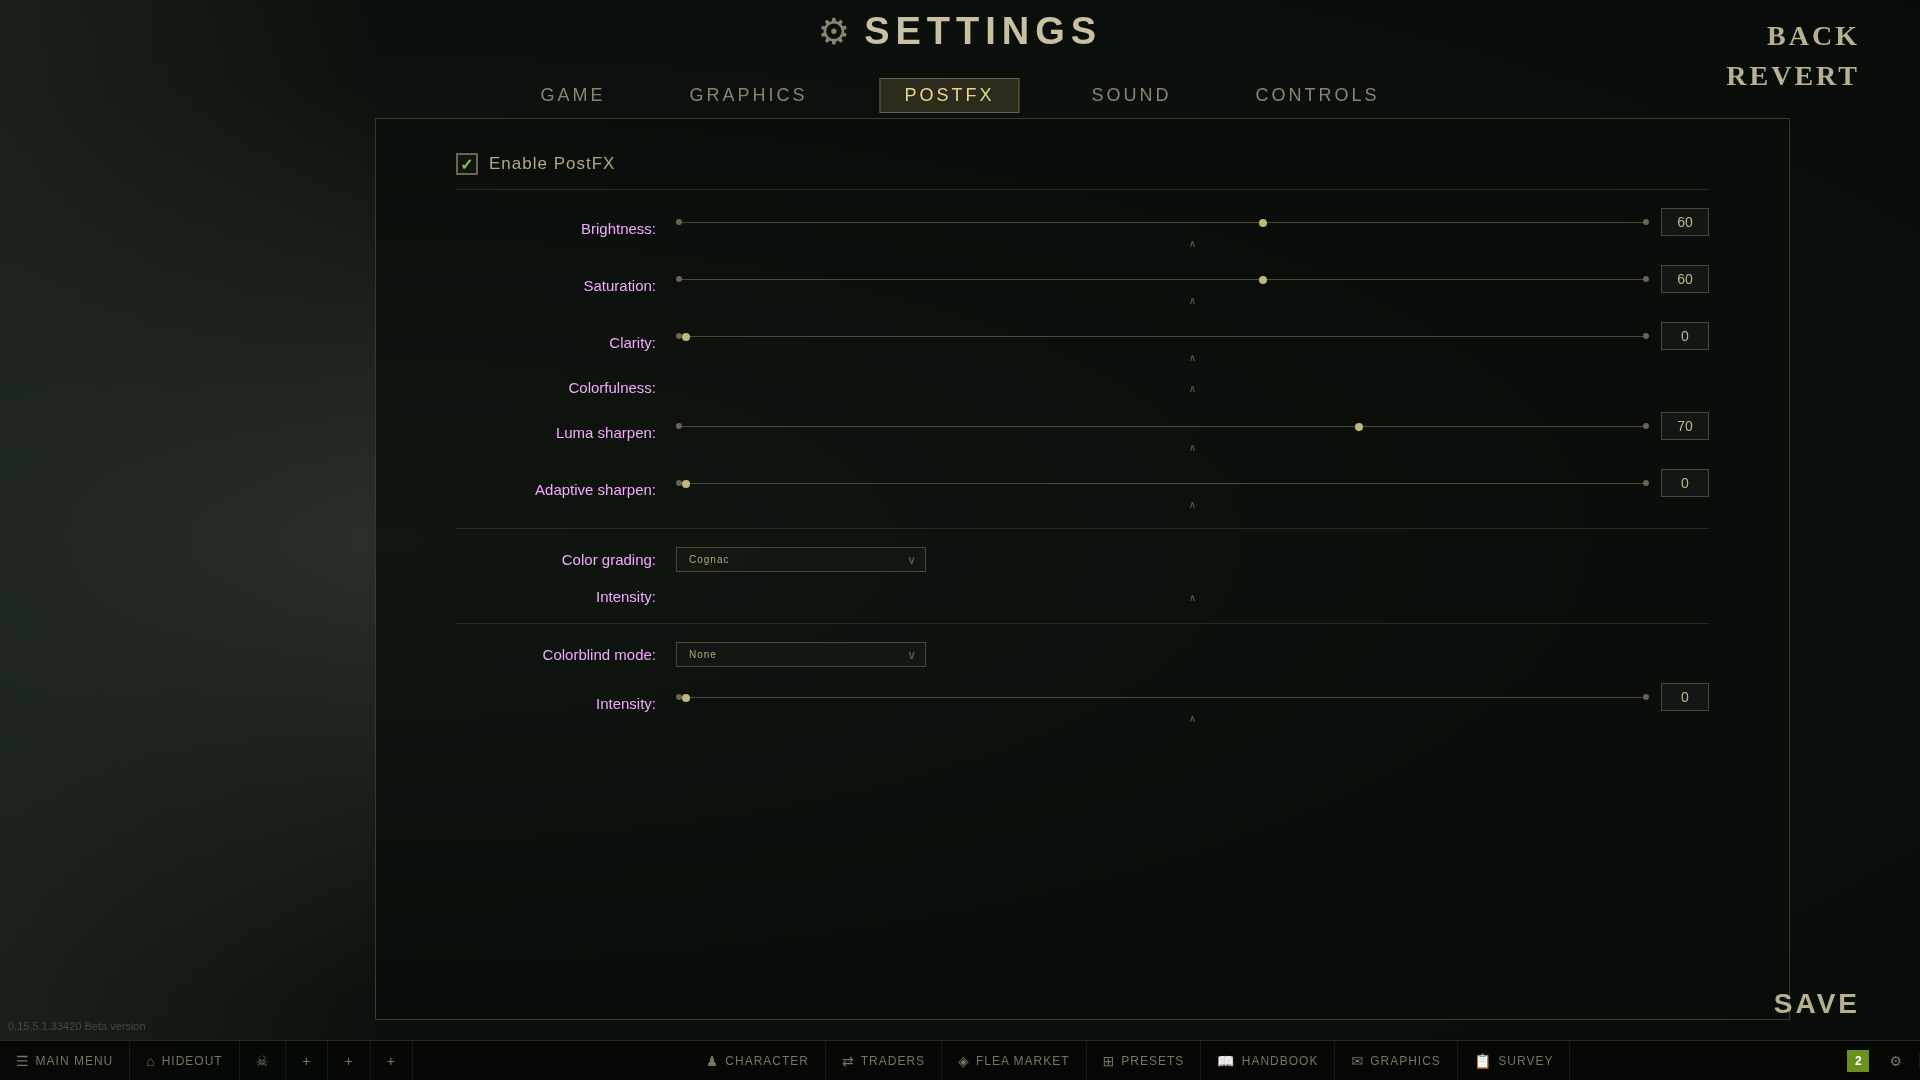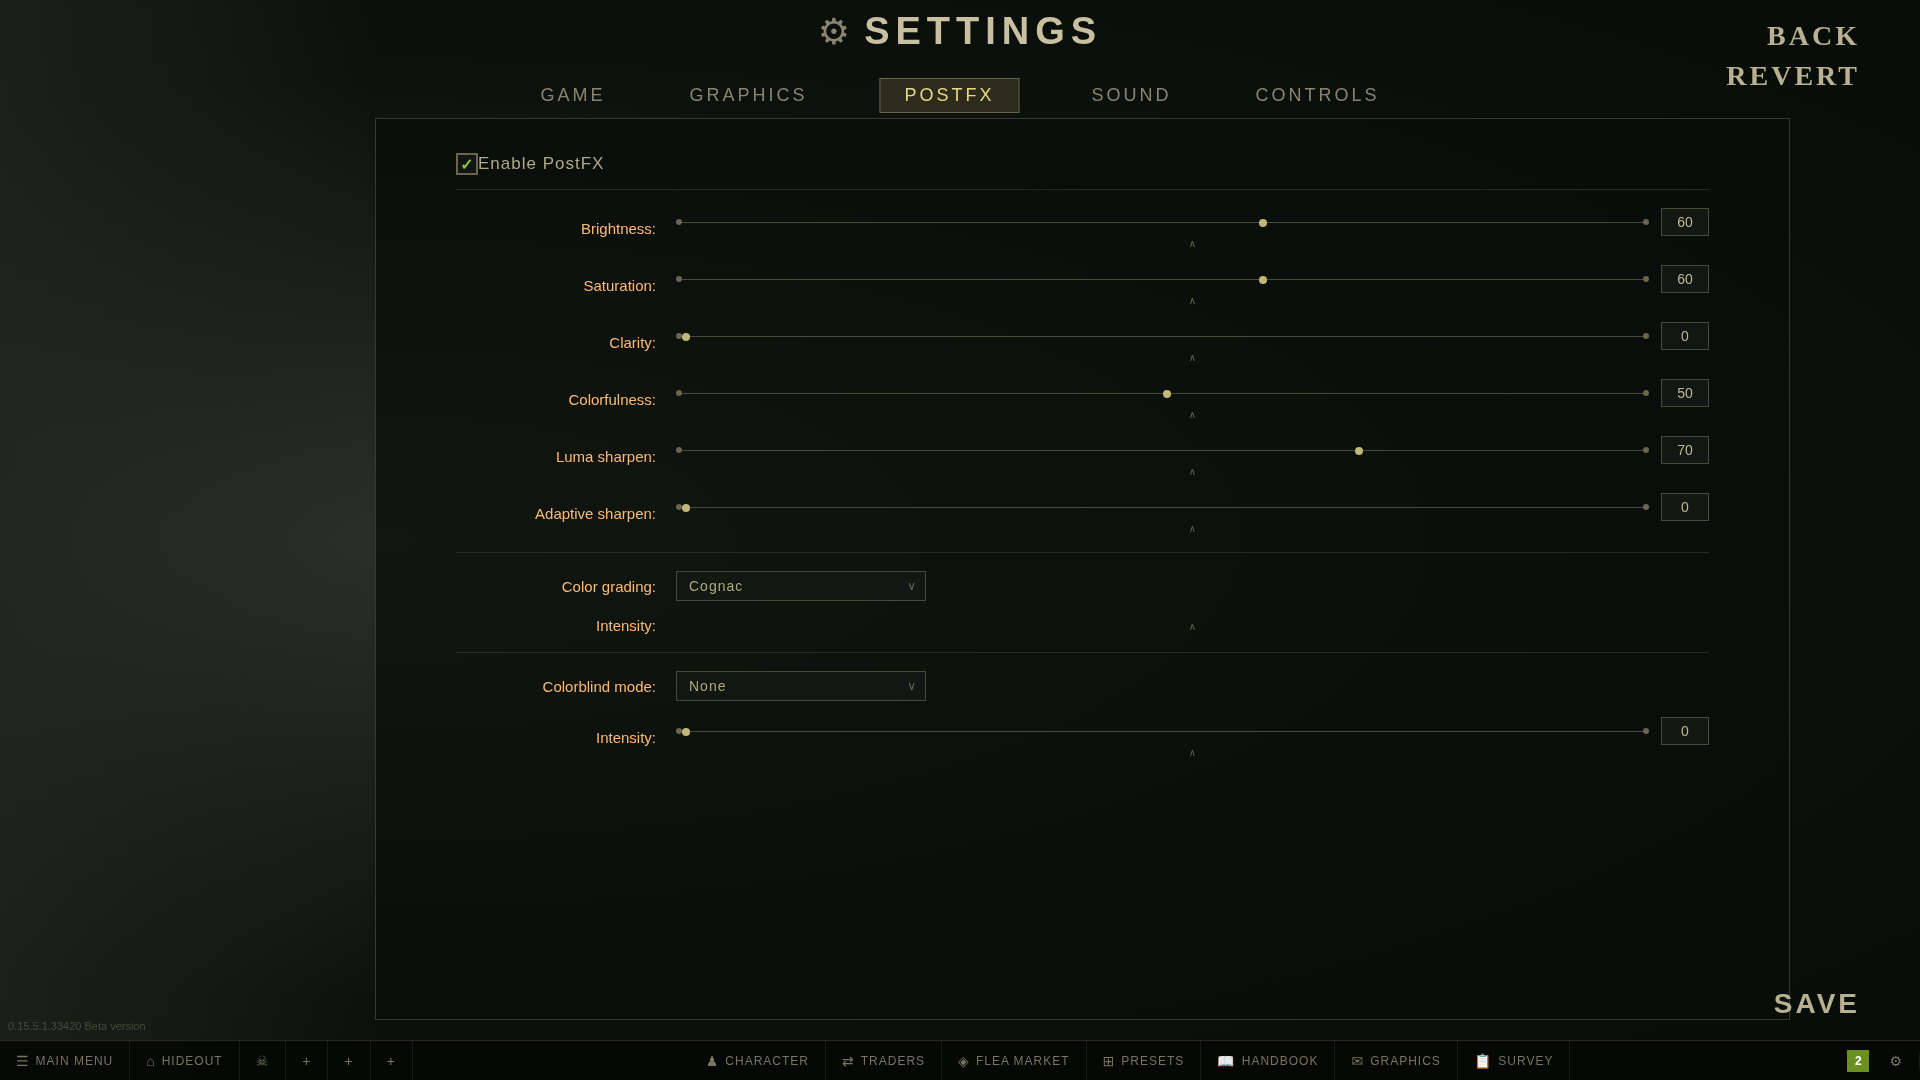--- a/index.html
+++ b/index.html
@@ -122,21 +122,21 @@
     }
 
     .panel-inner {
       padding: 20px 80px;
     }
 
     
     .enable-row {
       display: flex;
       align-items: center;
-      gap: 0;
+      gap: 11px;
       padding: 14px 0;
       border-bottom: 1px solid #2a2820;
     }
 
     .checkbox-box {
       width: 22px;
       height: 22px;
       border: 2px solid #6a6450;
       background: rgba(20,24,20,0.8);
       display: flex;
@@ -169,21 +169,21 @@
       display: flex;
       align-items: center;
       padding: 8px 0;
       position: relative;
     }
 
     .setting-label {
       width: 200px;
       text-align: right;
       font-size: 15px;
-      color: #fdba74;
+      color: #f0abfc;
       margin-right: 20px;
       flex-shrink: 0;
     }
 
     .value-box {
       width: 48px;
       height: 28px;
       background: rgba(20,24,20,0.9);
       border: 1px solid #4a4838;
       display: flex;
@@ -232,21 +232,21 @@
       color: #6a6450;
       font-size: 12px;
       pointer-events: none;
     }
 
     .dropdown-wrapper select {
       width: 100%;
       background: rgba(20,24,20,0.9);
       border: 1px solid #4a4838;
       color: #b0a878;
-      font-size: 14px;
+      font-size: 10px;
       padding: 6px 30px 6px 12px;
       appearance: none;
       cursor: pointer;
       letter-spacing: 1px;
     }
 
     
     .taskbar {
       position: absolute;
       bottom: 0;
@@ -428,28 +428,20 @@
             </div>
             <div class="caret-row">
                 <span class="caret">∧</span>
               </div>
           </div>
         </div>
 
         <div class="setting-row">
           <span class="setting-label">Colorfulness:</span>
           <div class="slider-wrapper">
-            <div class="slider-main-row">
-              <div class="sv-dot-left"></div>
-              <div class="sv-line" style="position:relative;">
-                <div class="sv-thumb" style="left:50%; top:-3px;"></div>
-              </div>
-              <div class="sv-dot-right"></div>
-              <div class="value-box">50</div>
-            </div>
             <div class="caret-row">
                 <span class="caret">∧</span>
               </div>
           </div>
         </div>
 
         <div class="setting-row">
           <span class="setting-label">Luma sharpen:</span>
           <div class="slider-wrapper">
             <div class="slider-main-row">

